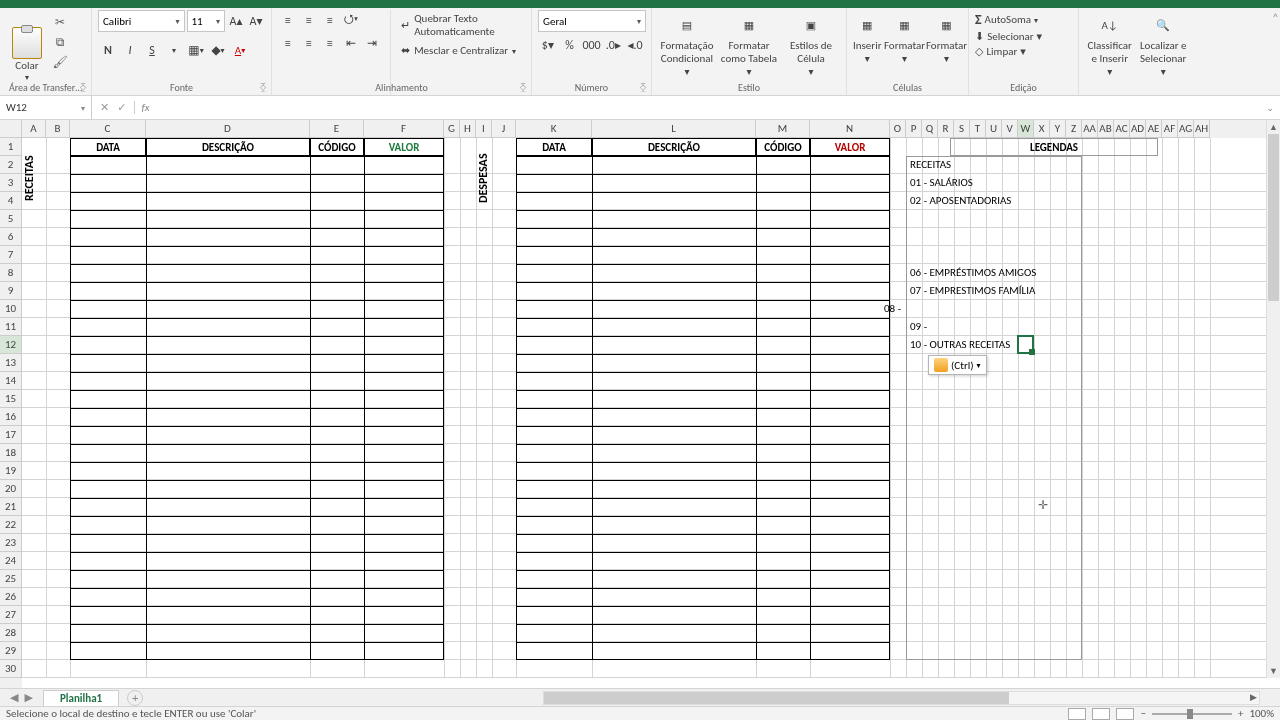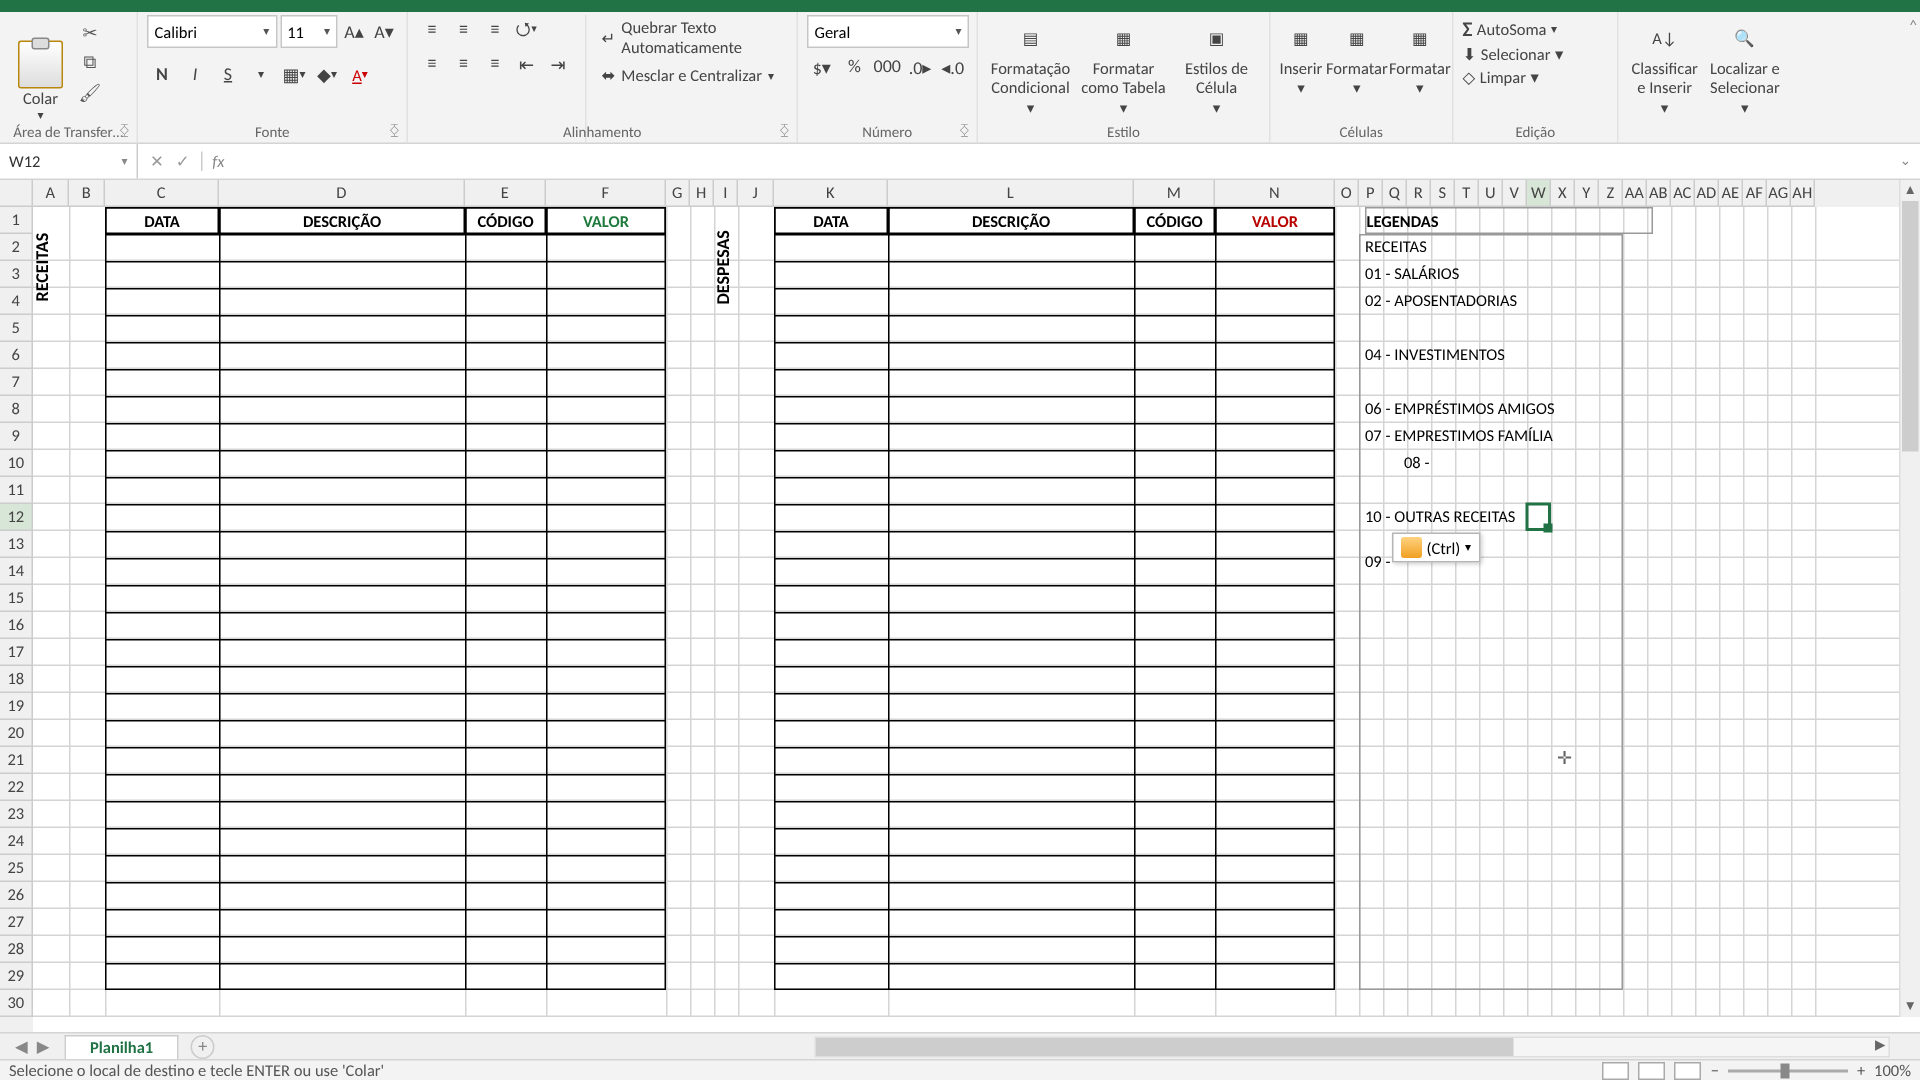--- a/index.html
+++ b/index.html
@@ -450,30 +450,29 @@
       <div class="tbl-hline" style="left: 494px; top: 342px; width: 374px;"></div>
       <div class="tbl-hline" style="left: 494px; top: 360px; width: 374px;"></div>
       <div class="tbl-hline" style="left: 494px; top: 378px; width: 374px;"></div>
       <div class="tbl-hline" style="left: 494px; top: 396px; width: 374px;"></div>
       <div class="tbl-hline" style="left: 494px; top: 414px; width: 374px;"></div>
       <div class="tbl-hline" style="left: 494px; top: 432px; width: 374px;"></div>
       <div class="tbl-hline" style="left: 494px; top: 450px; width: 374px;"></div>
       <div class="tbl-hline" style="left: 494px; top: 468px; width: 374px;"></div>
       <div class="tbl-hline" style="left: 494px; top: 486px; width: 374px;"></div>
       <div class="tbl-hline" style="left: 494px; top: 504px; width: 374px;"></div>
-      <div class="hdr-cell" style="left: 888px; top: 0px; width: 192px; border: 1px solid rgb(153, 153, 153); text-align: left;">LEGENDAS</div>
+      <div class="hdr-cell" style="left: 928px; top: 0px; width: 208px; border: 1px solid rgb(153, 153, 153); text-align: center;">LEGENDAS</div>
       <div class="legend-box" style="left: 884px; top: 18px; width: 176px; height: 504px;"></div>
       <div class="data-cell" style="left: 886px; top: 18px; width: 216px;">RECEITAS</div>
       <div class="data-cell" style="left: 886px; top: 36px; width: 216px;">01 - SALÁRIOS</div>
       <div class="data-cell" style="left: 886px; top: 54px; width: 216px;">02 - APOSENTADORIAS</div>
-      <div class="data-cell" style="left: 886px; top: 90px; width: 216px;">04 - INVESTIMENTOS</div>
       <div class="data-cell" style="left: 886px; top: 126px; width: 216px;">06 - EMPRÉSTIMOS AMIGOS</div>
       <div class="data-cell" style="left: 886px; top: 144px; width: 216px;">07 - EMPRESTIMOS FAMÍLIA</div>
-      <div class="data-cell" style="left: 912px; top: 162px; width: 216px;">08 -</div>
-      <div class="data-cell" style="left: 886px; top: 180px; width: 216px; margin-top: 48px;">09 -</div>
+      <div class="data-cell" style="left: 860px; top: 162px; width: 216px;">08 -</div>
+      <div class="data-cell" style="left: 886px; top: 180px; width: 216px;">09 -</div>
       <div class="data-cell" style="left: 886px; top: 198px; width: 216px;">10 - OUTRAS RECEITAS</div>
       <div class="sel-cursor" style="left: 995px; top: 197px; width: 17px; height: 19px;"></div>
       <div class="paste-opts" style="left: 906px; top: 217px;">
         <span class="ico"></span>
         <span>(Ctrl)</span>
         <span style="font-size:8px">▾</span>
       </div>
       <div class="crosshair" style="left: 1016px; top: 360px;">✛</div>
     </div>
  <div class="vscroll">

